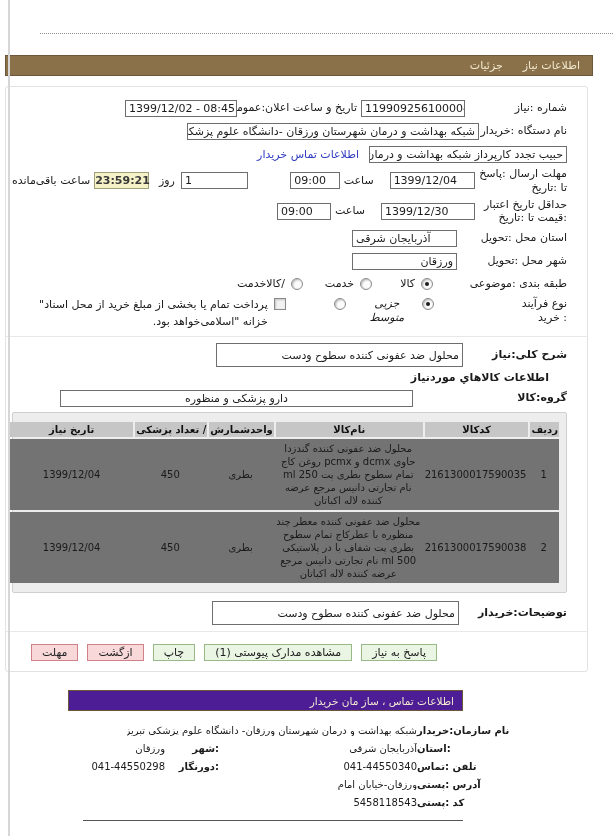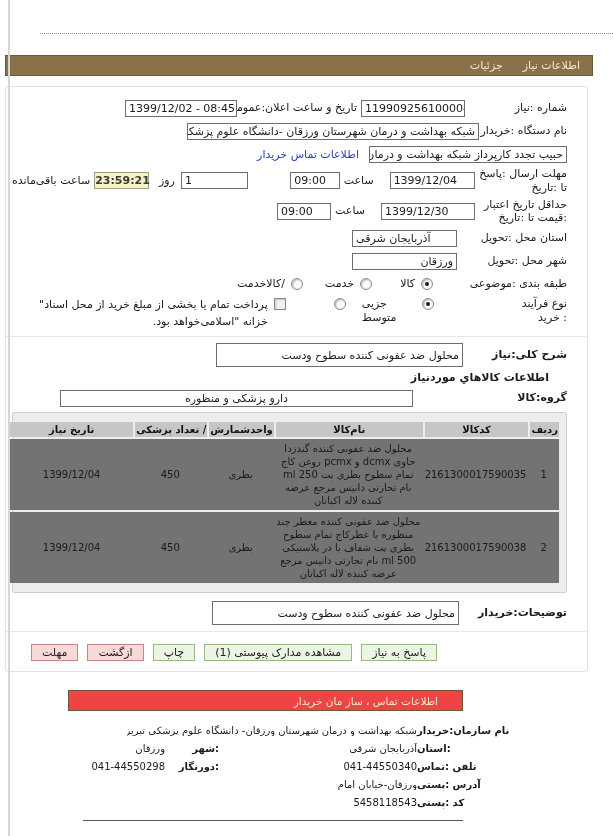--- a/index.html
+++ b/index.html
@@ -47,21 +47,21 @@
   .radio {
     width:12px; height:12px; border-radius:50%;
     border:1px solid #8a8a8a; background:#fbfbfb; position:relative; flex:0 0 auto;
     box-shadow: inset 1px 1px 2px rgba(0,0,0,.28);
   }
   .radio.sel::after { content:""; position:absolute; left:3px; top:3px; right:3px; bottom:3px; background:#1c1c1c; border-radius:50%; }
   .checkbox {
     width:12px; height:12px; border:1px solid #8a8a8a; background:#f2f2f2; flex:0 0 auto;
     box-shadow: inset 1px 1px 2px rgba(0,0,0,.2);
   }
-  .twoline { line-height:1.3; text-align:left; }
+  .twoline { line-height:1.3; text-align:center;font-style:italic; }
   .note { width:265px; line-height:1.5; text-align:right; white-space:normal; }
   .sep { border-top:1px solid #e8e8e8; margin:6px -20px 6px -6px; }
   .heading { font-weight:bold; margin:4px 18px 4px 0; }
 
   .tablewrap {
     background:#ededed; border:1px solid #cfcfcf; border-radius:2px;
     padding:7px 7px 7px 22px; margin:4px 0;
   }
   table { border-collapse:separate; border-spacing:0 2px; width:549px; font-size:10px; }
   th {
@@ -75,22 +75,22 @@
   .btnrow { display:flex; align-items:center; gap:9px; padding:6px 130px 2px 0; }
   .btn {
     height:17px; display:inline-flex; align-items:center; padding:0 10px;
     font-size:11px; color:#222; white-space:nowrap; cursor:pointer;
   }
   .btn.green { background:#eaf6e3; border:1px solid #98b88a; }
   .btn.pink  { background:#f9d8da; border:1px solid #cf8288; }
 
   .contactbar {
     margin:18px 150px 0 0; width:395px; height:21px;
-    background:#ef4444; border:1px solid #6e5738;
-    display:flex; align-items:center; padding:0 24px; color:#f2e9d0; font-size:10.5px;
+    background:#4c1d95; border:1px solid #6e5738;
+    display:flex; align-items:center; padding:0 8px; color:#f2e9d0; font-size:10.5px;
   }
   .bsec { font-size:10px; }
   .crow { display:flex; align-items:center; margin:7px 100px 7px 0; }
   .clabel { width:96px; text-align:left; font-weight:bold; white-space:nowrap; }
   .cval { width:190px; text-align:right; margin-left:8px; white-space:nowrap; overflow:hidden; }
   .clabel2 { width:48px; text-align:right; font-weight:bold; margin-left:6px; white-space:nowrap; }
   .cval2 { width:120px; text-align:right; }
   .darkline { border-top:1px solid #555; margin:12px 150px 0 83px; }
 </style>
 </head>

